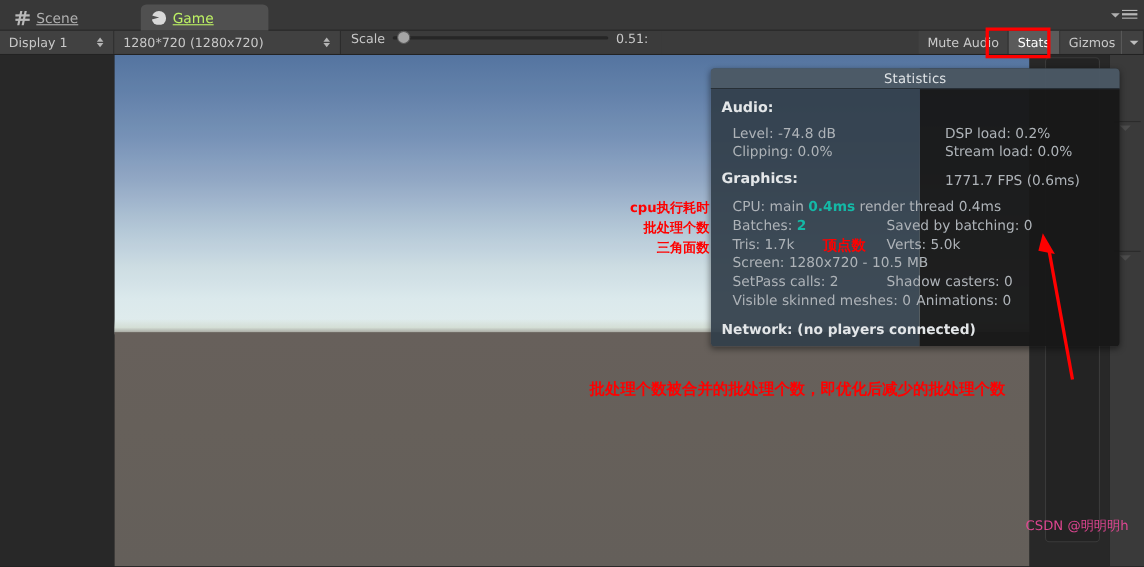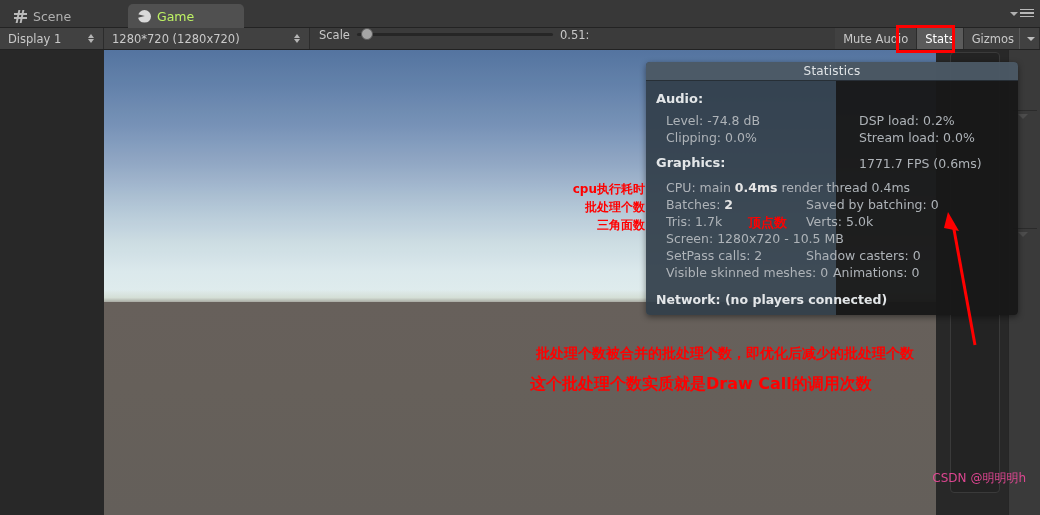--- a/index.html
+++ b/index.html
@@ -15,20 +15,21 @@
   .tabbar {
     position: absolute; left: 0; top: 0; width: 1040px; height: 28px;
     background: #383838; border-bottom: 1px solid #232323;
   }
   .tab {
     position: absolute; top: 4px; height: 24px;
     display: flex; align-items: center; gap: 6px;
     padding: 0 14px 0 10px;
     font-size: 12.5px; color: #b4b4b4;
     border-radius: 5px 5px 0 0;
+    text-decoration: underline;
   }
   .tab.inactive { left: 4px; background: transparent; color: #b0b0b0; }
   .tab.active   { left: 128px; background: #505050; color: #bef264; width: 116px; }
   .tab-icon { width: 13px; height: 13px; display: inline-block; position: relative; flex: 0 0 auto; }
   .icon-scene::before, .icon-scene::after {
     content: ""; position: absolute; background: #b9b9b9;
   }
   .icon-scene::before { left: 3px; top: 0; width: 1.5px; height: 13px;
     box-shadow: 4px 0 0 0 #b9b9b9; transform: skewX(-12deg); }
   .icon-scene::after  { left: 0; top: 3.5px; width: 13px; height: 1.5px;
@@ -164,21 +165,21 @@
     background: rgba(78,92,105,0.92);
     display: flex; align-items: center; justify-content: center;
     font-size: 12px; color: #dfe3e6; letter-spacing: .2px;
     border-bottom: 1px solid rgba(30,36,43,0.8);
   }
   .stats-body { position: absolute; left: 0; top: 19px; width: 100%; bottom: 0; }
   .s-head {
     position: absolute; left: 10px; font-size: 13px; font-weight: bold; color: #e3e6e8;
   }
   .s-row { position: absolute; font-size: 12.5px; color: #aeb3b8; white-space: nowrap; }
-  .s-row b { color: #e5e5e5; font-weight: bold; }
+  .s-row b { color: #14b8a6; font-weight: bold; }
   .s-net {
     position: absolute; left: 10px; font-size: 12.5px; font-weight: bold; color: #e3e6e8;
   }
 
   
   .anno {
     position: absolute; color: #ff0000; font-weight: bold;
     font-family: "DejaVu Sans", "Liberation Sans", sans-serif;
     white-space: nowrap; z-index: 30;
   }
@@ -327,21 +328,20 @@
     </div>
   </div>
 
   <div class="anno anno-side" style="left:530px; top:181px; width:115px">cpu执行耗时</div>
   <div class="anno anno-side" style="left:530px; top:199px; width:115px">批处理个数</div>
   <div class="anno anno-side" style="left:530px; top:217px; width:115px">三角面数</div>
 
   <div class="anno anno-verts" style="left:748px; top:214px">顶点数</div>
 
   <div class="anno anno-line1" style="left:536px; top:345px">批处理个数被合并的批处理个数，即优化后减少的批处理个数</div>
-  <div class="anno anno-line2" style="left:530px; top:374px">这个批处理个数实质就是Draw Call的调用次数</div>
 
   <svg class="arrow-svg" viewBox="0 0 1040 515">
     <line x1="975" y1="345" x2="953" y2="224" stroke="#ff0000" stroke-width="3"></line>
     <polygon points="948,212 959,231 944,228" fill="#ff0000"></polygon>
   </svg>
 
   <div class="watermark">CSDN @明明明h</div>
 </div>
 
 </body></html>

